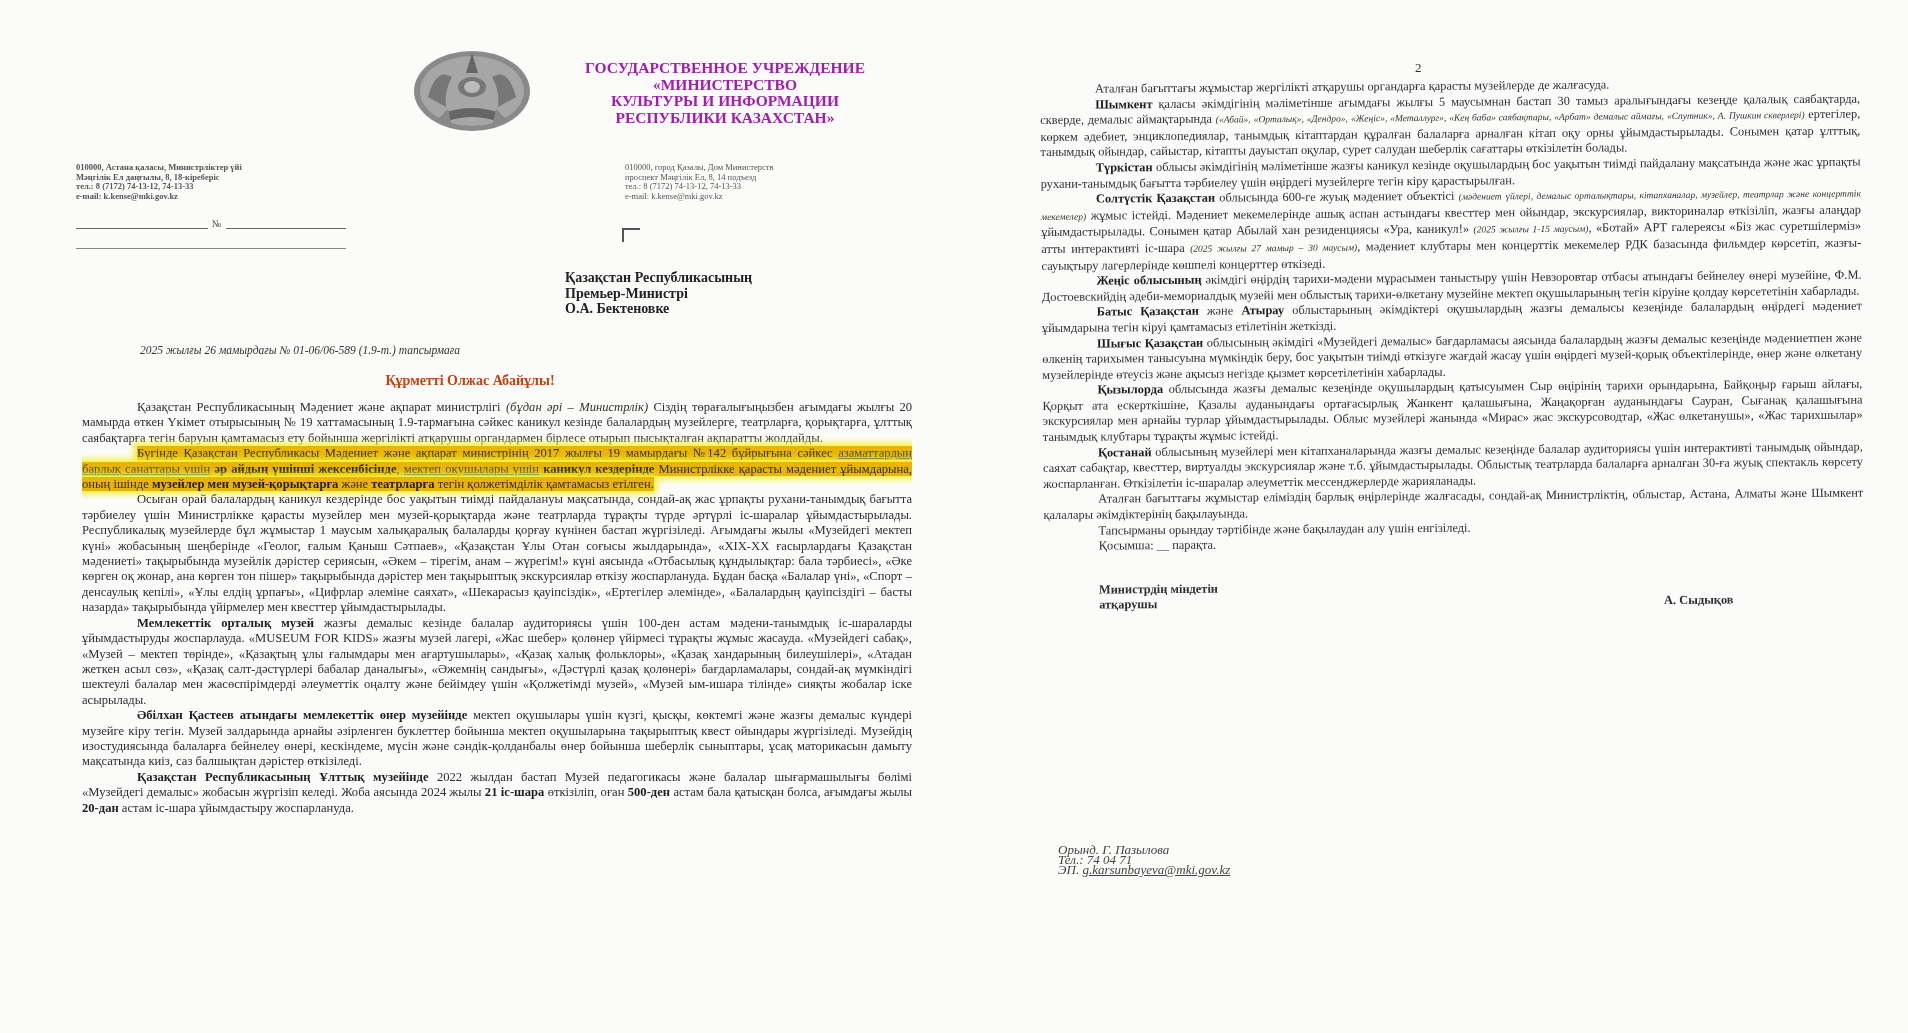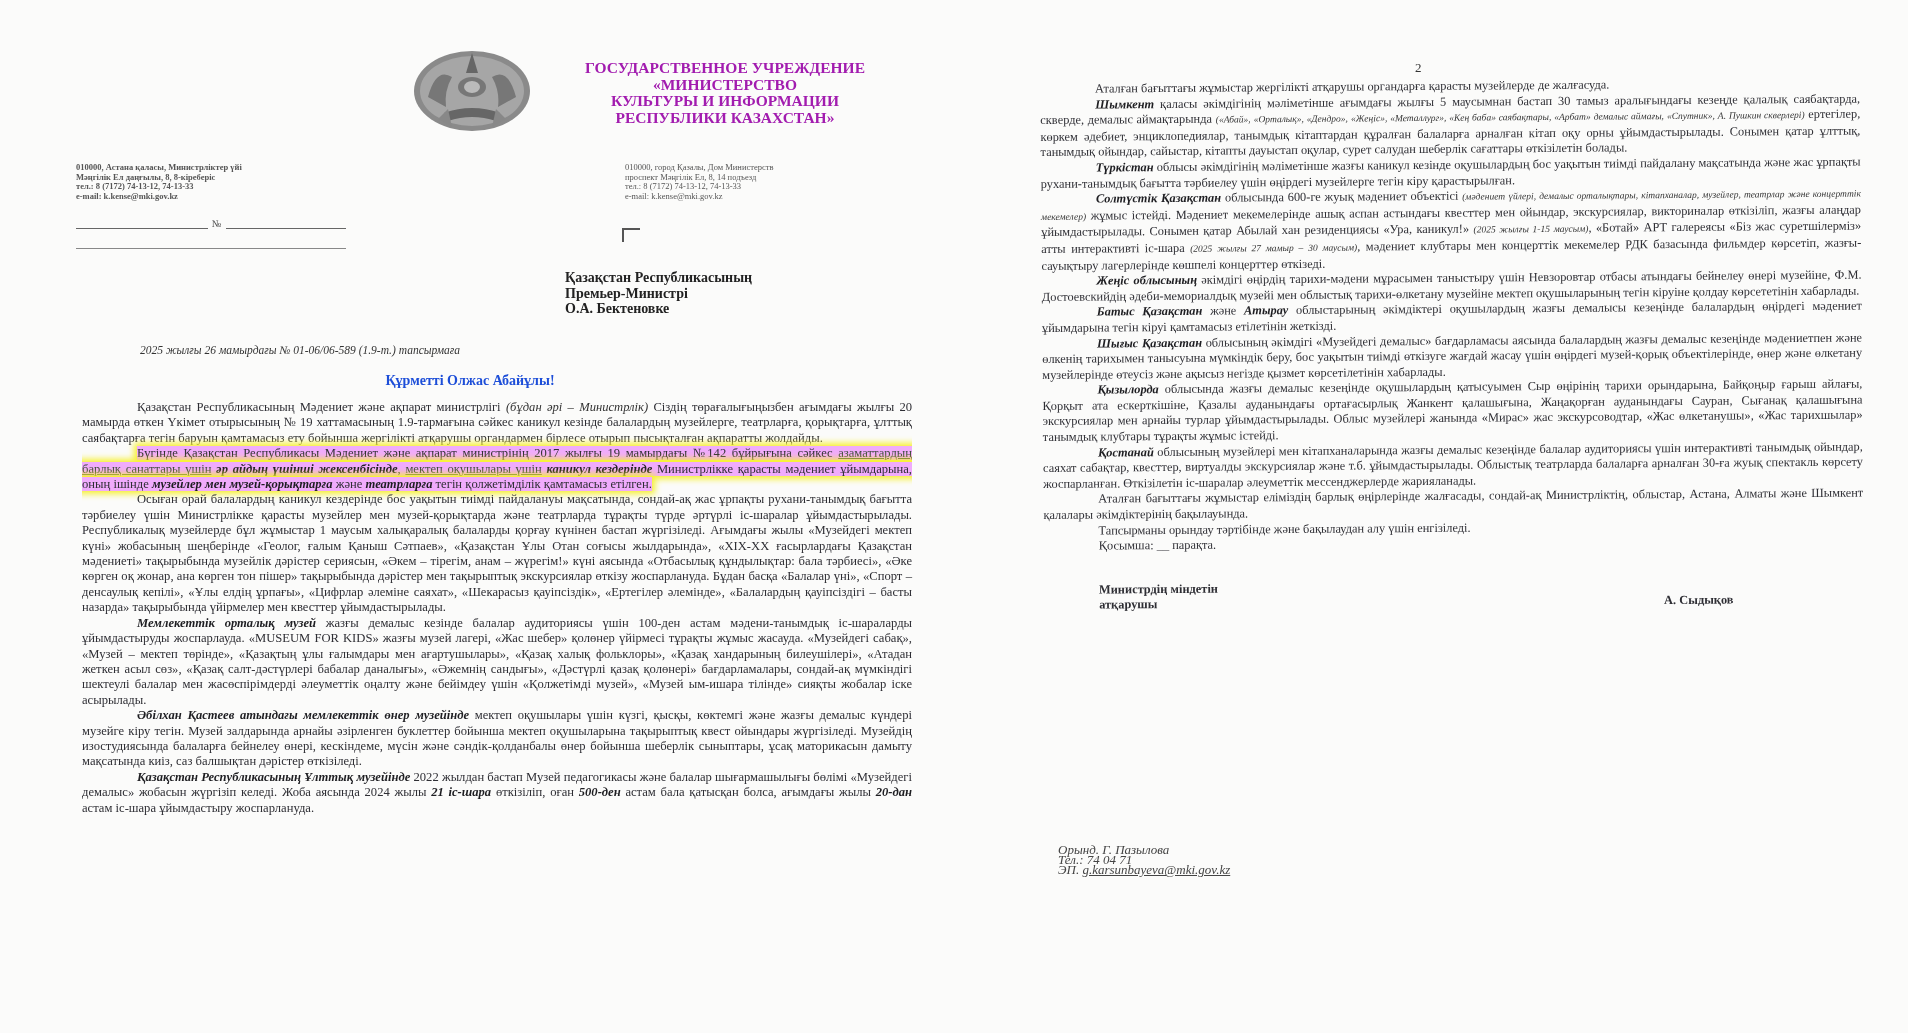--- a/index.html
+++ b/index.html
@@ -25,28 +25,28 @@
   .regline { position:absolute; left:76px; top:218px; width:270px; height:14px; font-size:10px; color:#444; }
   .regline .l1 { position:absolute; left:0; top:10px; width:132px; border-bottom:1px solid #666; }
   .regline .no { position:absolute; left:136px; top:0; }
   .regline .l2 { position:absolute; left:150px; top:10px; width:120px; border-bottom:1px solid #666; }
   .regline2 { position:absolute; left:76px; top:248px; width:270px; border-bottom:1px solid #888; }
   .corner { position:absolute; left:622px; top:228px; width:16px; height:12px;
     border-left:2px solid #555; border-top:2px solid #555; }
 
   .addressee { position:absolute; left:565px; top:270px; font-weight:bold; font-size:14px; line-height:15.5px; color:#222; }
   .ref { position:absolute; left:140px; top:344px; font-style:italic; font-size:11.5px; color:#333; }
-  .greeting { position:absolute; left:0; width:940px; top:373px; text-align:center; font-weight:bold; font-size:14px; color:#1d4ed8; }
+  .greeting { position:absolute; left:0; width:940px; top:373px; text-align:center; font-weight:bold; font-size:14px; color:#c2410c; }
 
   .body1 { position:absolute; left:82px; top:400px; width:830px;
     font-size:12.6px; line-height:15.4px; text-align:justify; color:#2e2e34; }
   .body1 p, .body2 p { margin:0; text-indent:55px; }
-  .hl { background:#f0abfc; box-shadow:0 0 6px 3px #f6f030; }
+  .hl { background:#eab308; box-shadow:0 0 6px 3px #f6f030; }
   .ul { text-decoration:underline; color:#3d4b3d; }
-  b { color:#1e1e22;font-style:italic; }
+  b { color:#1e1e22; }
   i { color:#333; }
 
   
   .pgnum { position:absolute; left:1415px; top:60px; font-size:13px; color:#333; }
   .body2 { position:absolute; left:1040px; top:82px; width:820px;
     font-size:12.4px; line-height:15.6px; text-align:justify; color:#2e2e34;
     transform:rotate(-0.45deg); transform-origin:0 0; }
   .small-i { font-size:9.5px; font-style:italic; }
   .attach { margin-top:14px; text-indent:55px; }
   .sign { position:relative; height:40px; margin-top:28px; font-weight:bold; }
@@ -76,21 +76,21 @@
 
   <div class="lh-ru">
     <div>ГОСУДАРСТВЕННОЕ УЧРЕЖДЕНИЕ</div>
     <div>«МИНИСТЕРСТВО</div>
     <div>КУЛЬТУРЫ И ИНФОРМАЦИИ</div>
     <div>РЕСПУБЛИКИ КАЗАХСТАН»</div>
   </div>
 
   <div class="addr addr-kz">
     <div>010000, Астана қаласы, Министрліктер үйі</div>
-    <div>Мәңгілік Ел даңғылы, 8, 8-кіреберіс</div>
+    <div>Мәңгілік Ел даңғылы, 8, 18-кіреберіс</div>
     <div>тел.: 8 (7172) 74-13-12, 74-13-33</div>
     <div>e-mail: k.kense@mki.gov.kz</div>
   </div>
   <div class="addr addr-ru">
     <div>010000, город Қазалы, Дом Министерств</div>
     <div>проспект Мәңгілік Ел, 8, 14 подъезд</div>
     <div>тел.: 8 (7172) 74-13-12, 74-13-33</div>
     <div>e-mail: k.kense@mki.gov.kz</div>
   </div>
 

